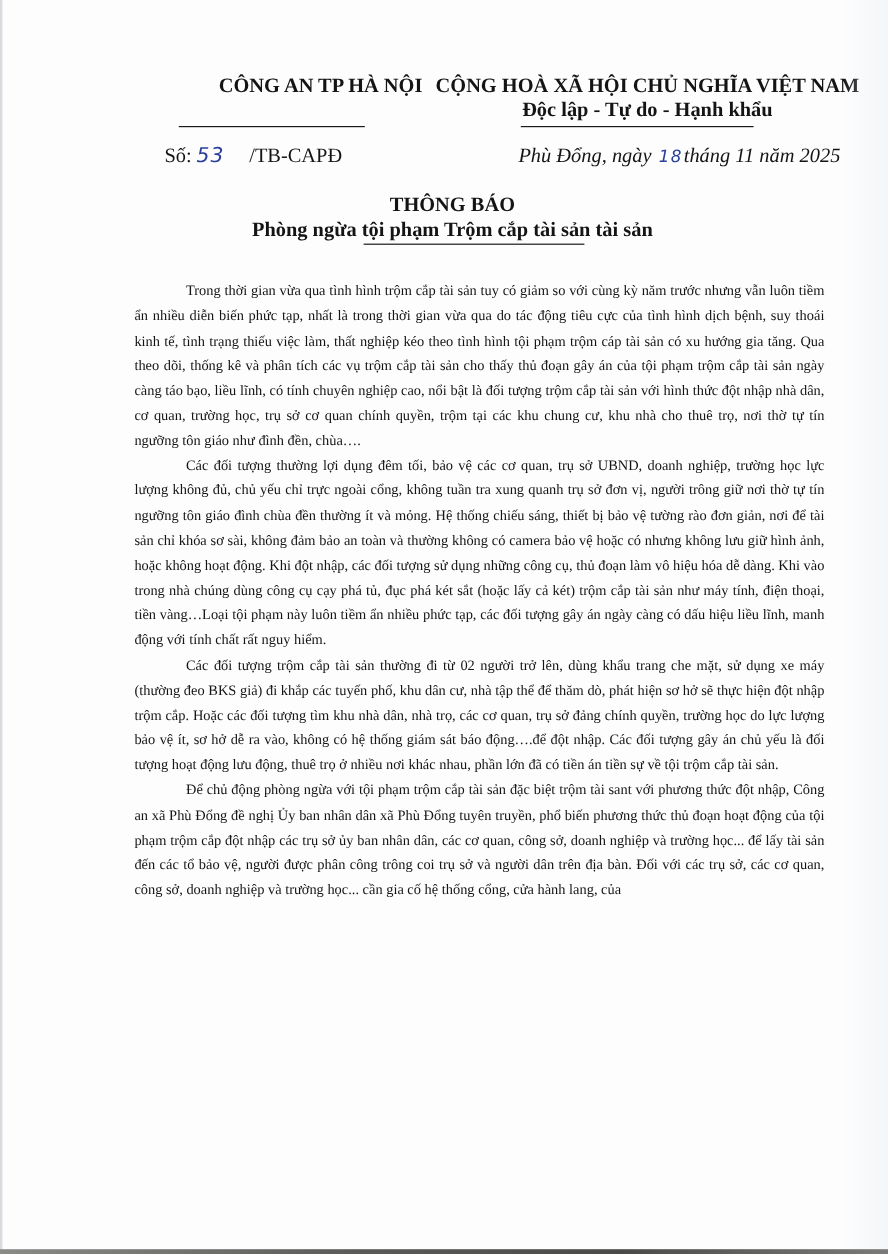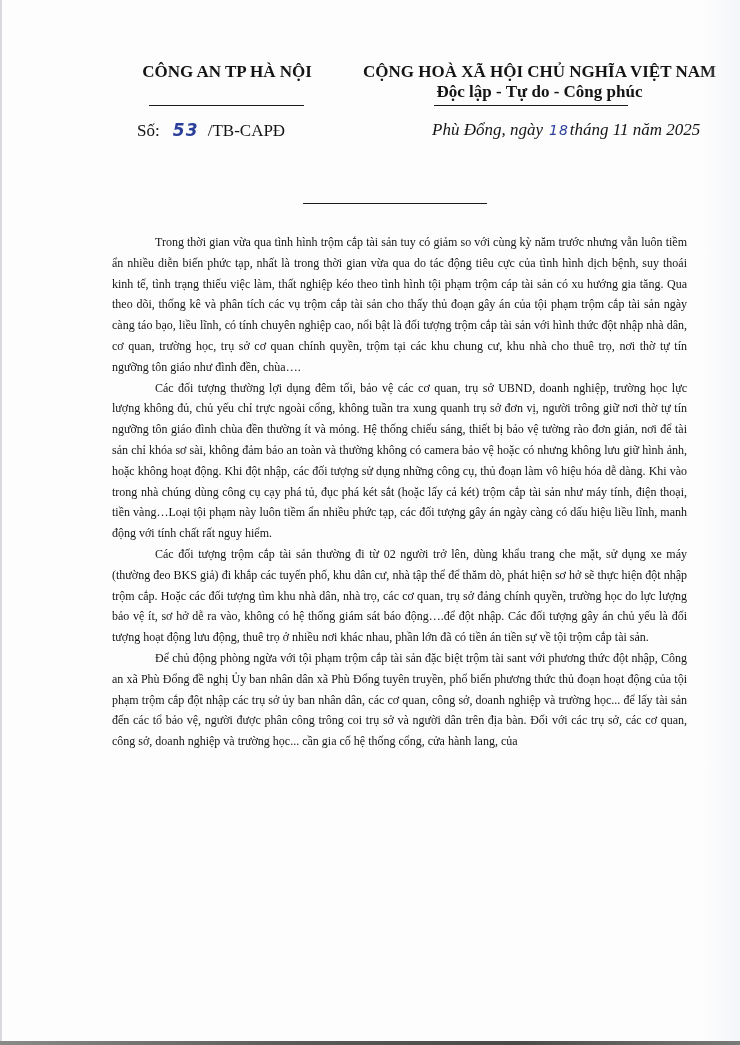--- a/index.html
+++ b/index.html
@@ -28,21 +28,21 @@
       left: 0; bottom: 0;
       width: 740px;
       height: 4px;
       background: linear-gradient(to right, #8a8a86, #5a5a58 40%, #4a4a48 70%, #7a7a78);
     }
     .header-left {
       position: absolute;
       left: 100px;
       top: 62px;
       width: 250px;
-      text-align: center;
+      text-align: right;
       font-weight: bold;
       font-size: 17px;
       line-height: 20px;
     }
     .header-right {
       position: absolute;
       left: 355px;
       top: 62px;
       width: 365px;
       text-align: center;
@@ -76,23 +76,22 @@
     .handwriting {
       font-family: "DejaVu Sans", sans-serif;
       font-style: italic;
       color: #2a3f9a;
       font-size: 17px;
       letter-spacing: 1px;
     }
     .hw-num {
       display: inline-block;
       width: 44px;
-      text-align: center;
+      text-align: left;
       padding-left: 4px;
-      font-weight: bold;
     }
     .date-line {
       position: absolute;
       left: 418px;
       top: 118px;
       font-size: 17px;
       line-height: 24px;
       font-style: italic;
       margin-left: 12px;
     }
@@ -146,32 +145,36 @@
 
 <div class="page">
 
   <div class="header-left">
     <div>CÔNG AN TP HÀ NỘI</div>
   </div>
   <div class="rule-left"></div>
 
   <div class="header-right">
     <div>CỘNG HOÀ XÃ HỘI CHỦ NGHĨA VIỆT NAM</div>
-    <div>Độc lập - Tự do - Công phúc</div>
+    <div>Độc lập - Tự do - Hạnh khẩu</div>
   </div>
   <div class="rule-right"></div>
 
   <div class="doc-number">
     <span>Số:</span><span class="handwriting hw-num">53</span><span>/TB-CAPĐ</span>
   </div>
 
   <div class="date-line">
     <span>Phù Đổng, ngày</span><span class="handwriting hw-day">18</span><span>tháng 11 năm 2025</span>
   </div>
 
+  <div class="title">
+    <div>THÔNG BÁO</div>
+    <div>Phòng ngừa tội phạm Trộm cắp tài sản tài sản</div>
+  </div>
   <div class="rule-title"></div>
 
   <div class="body">
     <p>Trong thời gian vừa qua tình hình trộm cắp tài sản tuy có giảm so với cùng kỳ năm trước nhưng vẫn luôn tiềm ẩn nhiều diễn biến phức tạp, nhất là trong thời gian vừa qua do tác động tiêu cực của tình hình dịch bệnh, suy thoái kinh tế, tình trạng thiếu việc làm, thất nghiệp kéo theo tình hình tội phạm trộm cáp tài sản có xu hướng gia tăng. Qua theo dõi, thống kê và phân tích các vụ trộm cắp tài sản cho thấy thủ đoạn gây án của tội phạm trộm cắp tài sản ngày càng táo bạo, liều lĩnh, có tính chuyên nghiệp cao, nổi bật là đối tượng trộm cắp tài sản với hình thức đột nhập nhà dân, cơ quan, trường học, trụ sở cơ quan chính quyền, trộm tại các khu chung cư, khu nhà cho thuê trọ, nơi thờ tự tín ngưỡng tôn giáo như đình đền, chùa….</p>
     <p>Các đối tượng thường lợi dụng đêm tối, bảo vệ các cơ quan, trụ sở UBND, doanh nghiệp, trường học lực lượng không đủ, chủ yếu chỉ trực ngoài cổng, không tuần tra xung quanh trụ sở đơn vị, người trông giữ nơi thờ tự tín ngưỡng tôn giáo đình chùa đền thường ít và mỏng. Hệ thống chiếu sáng, thiết bị bảo vệ tường rào đơn giản, nơi để tài sản chỉ khóa sơ sài, không đảm bảo an toàn và thường không có camera bảo vệ hoặc có nhưng không lưu giữ hình ảnh, hoặc không hoạt động. Khi đột nhập, các đối tượng sử dụng những công cụ, thủ đoạn làm vô hiệu hóa dễ dàng. Khi vào trong nhà chúng dùng công cụ cạy phá tủ, đục phá két sắt (hoặc lấy cả két) trộm cắp tài sản như máy tính, điện thoại, tiền vàng…Loại tội phạm này luôn tiềm ẩn nhiều phức tạp, các đối tượng gây án ngày càng có dấu hiệu liều lĩnh, manh động với tính chất rất nguy hiểm.</p>
     <p>Các đối tượng trộm cắp tài sản thường đi từ 02 người trở lên, dùng khẩu trang che mặt, sử dụng xe máy (thường đeo BKS giả) đi khắp các tuyến phố, khu dân cư, nhà tập thể để thăm dò, phát hiện sơ hở sẽ thực hiện đột nhập trộm cắp. Hoặc các đối tượng tìm khu nhà dân, nhà trọ, các cơ quan, trụ sở đảng chính quyền, trường học do lực lượng bảo vệ ít, sơ hở dễ ra vào, không có hệ thống giám sát báo động….để đột nhập. Các đối tượng gây án chủ yếu là đối tượng hoạt động lưu động, thuê trọ ở nhiều nơi khác nhau, phần lớn đã có tiền án tiền sự về tội trộm cắp tài sản.</p>
     <p>Để chủ động phòng ngừa với tội phạm trộm cắp tài sản đặc biệt trộm tài sant với phương thức đột nhập, Công an xã Phù Đổng đề nghị Ủy ban nhân dân xã Phù Đổng tuyên truyền, phổ biến phương thức thủ đoạn hoạt động của tội phạm trộm cắp đột nhập các trụ sở ủy ban nhân dân, các cơ quan, công sở, doanh nghiệp và trường học... để lấy tài sản đến các tổ bảo vệ, người được phân công trông coi trụ sở và người dân trên địa bàn. Đối với các trụ sở, các cơ quan, công sở, doanh nghiệp và trường học... cần gia cố hệ thống cổng, cửa hành lang, của</p>
   </div>
 
   <div class="scan-shade"></div>

